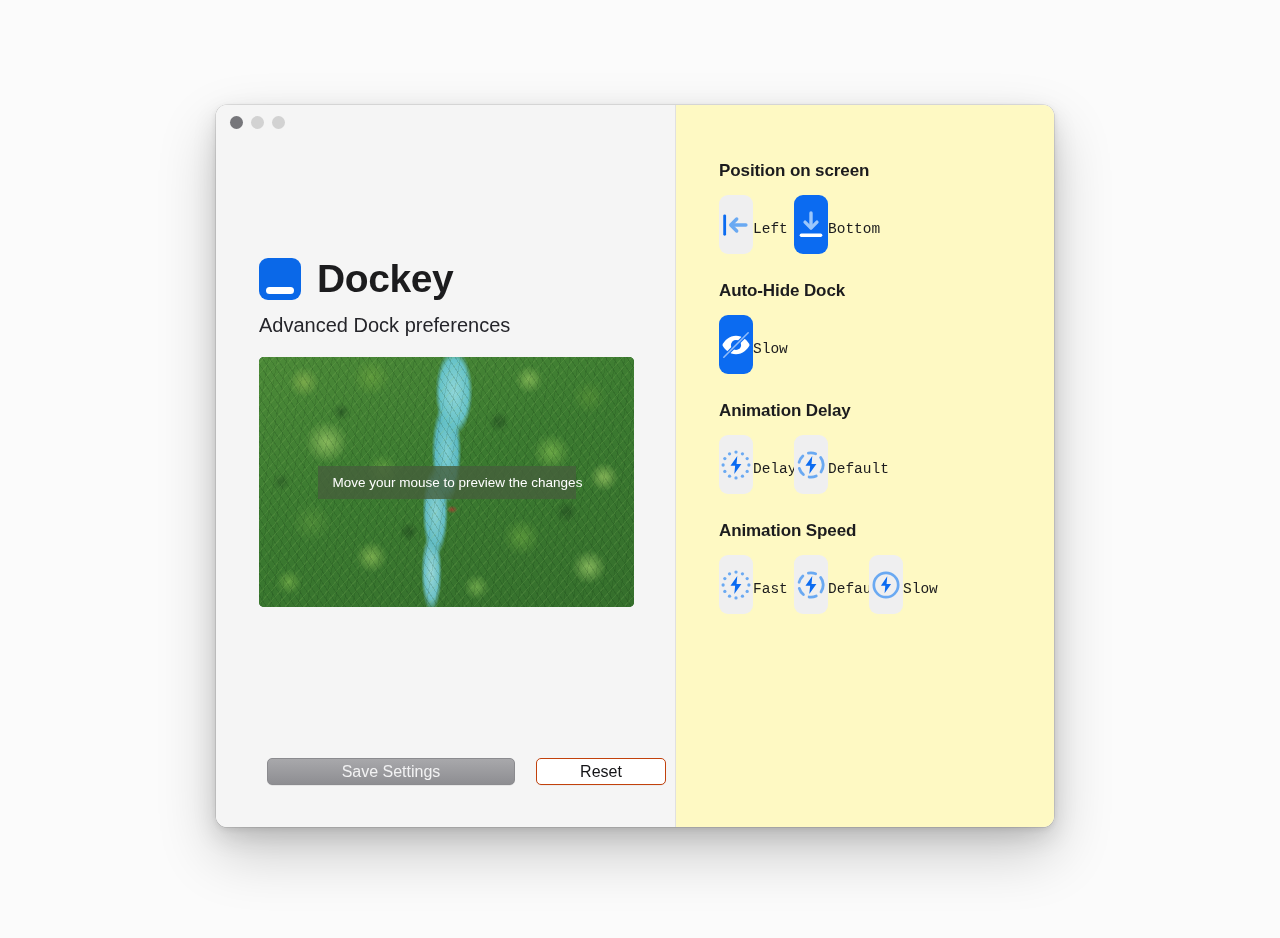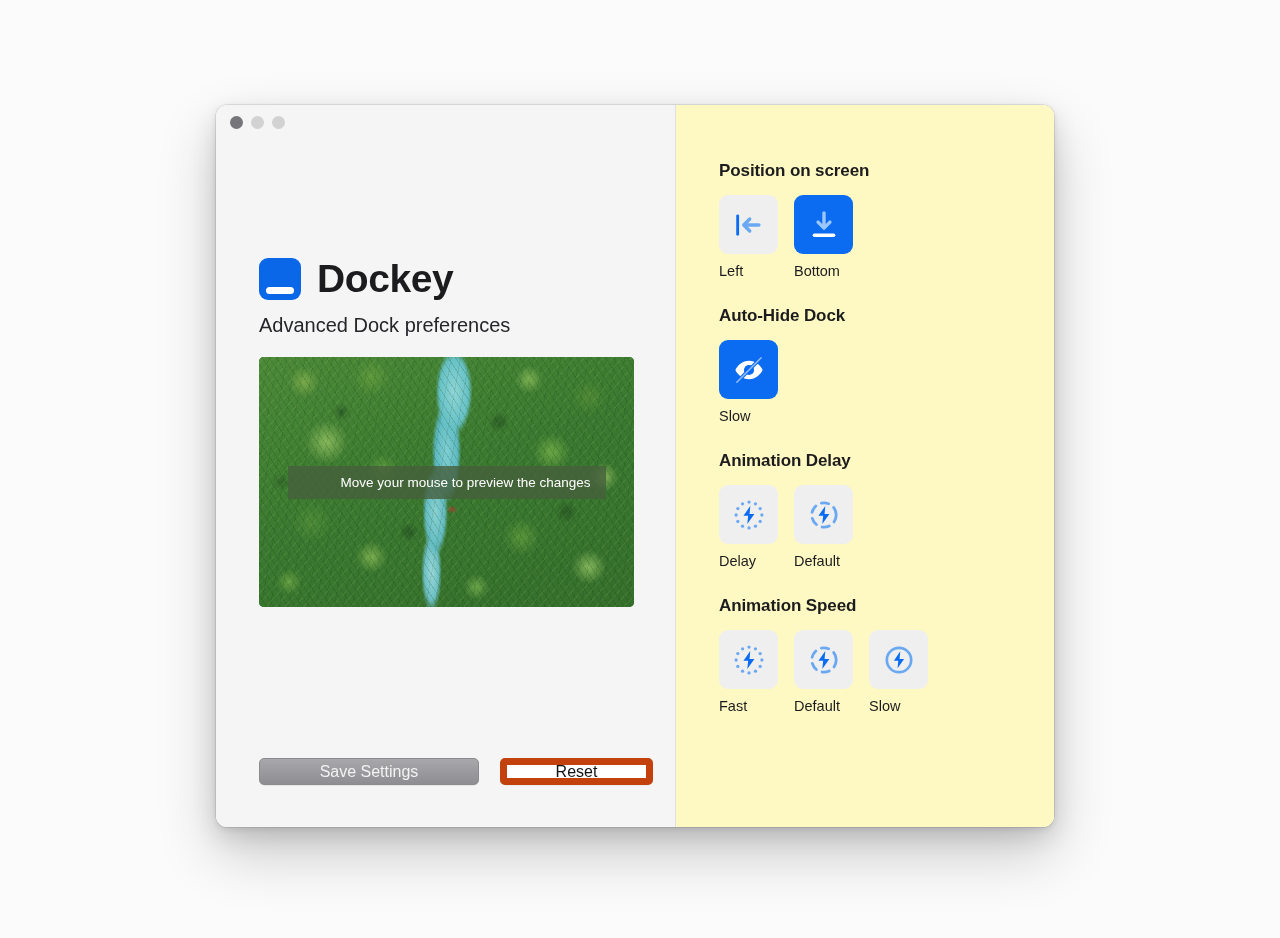--- a/index.html
+++ b/index.html
@@ -162,21 +162,21 @@
       repeating-linear-gradient(100deg, rgba(10,40,14,0.10) 0 1px, rgba(10,40,14,0) 1px 9px);
     opacity: 0.95;
   }
   #preview-label {
     position: relative;
     z-index: 2;
     background: rgba(70,95,60,0.80);
     color: #ffffff;
     font-size: 13.5px;
     padding: 9px 15px;
-    width: 318px;
+    width: 258px;
     text-align: right;
     white-space: nowrap;
   }
 
   
   #button-row {
     position: absolute;
     left: 43px;
     bottom: 42px;
     display: flex;
@@ -187,30 +187,31 @@
     height: 27px;
     border-radius: 5px;
     font-family: "Liberation Sans", sans-serif;
     font-size: 16px;
     cursor: default;
     display: flex;
     align-items: center;
     justify-content: center;
   }
   #save-button {
-    width: 220px;
+    width: 248px;
     background: linear-gradient(180deg, #a8a8ab 0%, #8e8e92 100%);
     border: 1px solid #8b8b8f;
     color: #f2f2f3;
     box-shadow: 0 0.5px 0.5px rgba(0,0,0,0.12);
+    margin-left: 8px;
   }
   #reset-button {
-    width: 153px;
+    width: 130px;
     background: #ffffff;
-    border: 7px solid #c2410c;
+    border: 1px solid #c2410c;
     color: #131316;
     box-shadow: 0 0.5px 0.5px rgba(0,0,0,0.08);
   }
 
   
   #right-panel {
     flex: 1 1 auto;
     height: 100%;
     background: #fef9c3;
     padding: 56px 0 0 43px;
@@ -223,22 +224,23 @@
     margin-bottom: 14px;
     letter-spacing: -0.1px;
   }
   .option-row {
     display: flex;
     gap: 16px;
   }
   .option {
     width: 59px;
     display: flex;
-    flex-direction: column;
-    align-items: flex-start;
+    flex-direction: row;
+    align-items: center;
+    font-family: Liberation Mono, monospace;
   }
   .option-tile {
     width: 59px;
     height: 59px;
     border-radius: 9px;
     background: #efeff0;
     display: flex;
     align-items: center;
     justify-content: center;
   }

